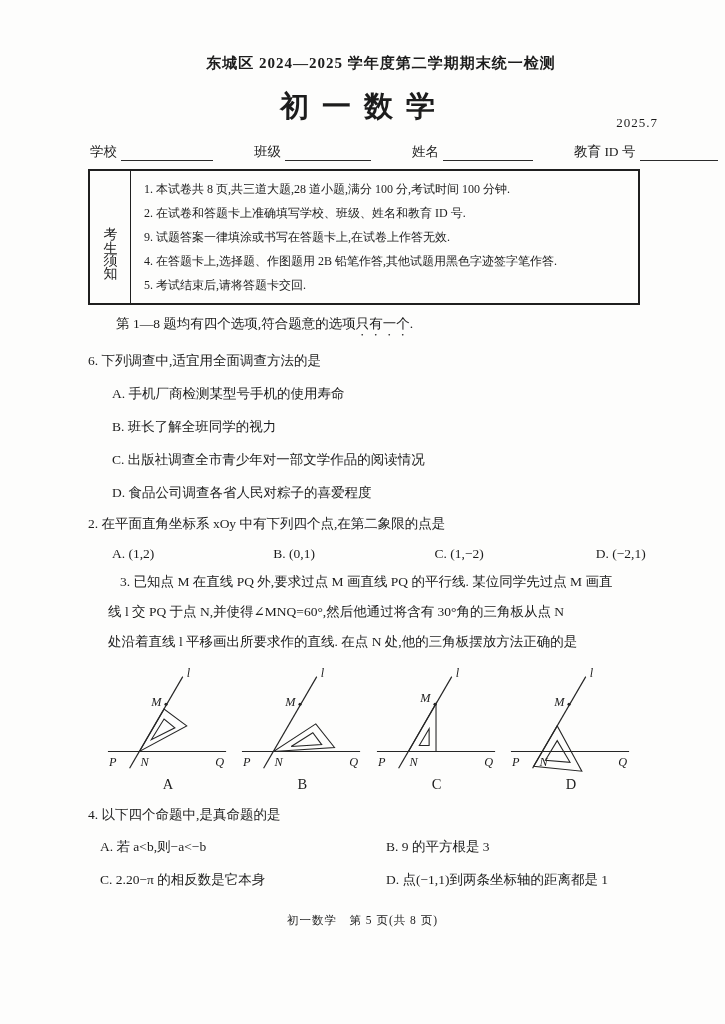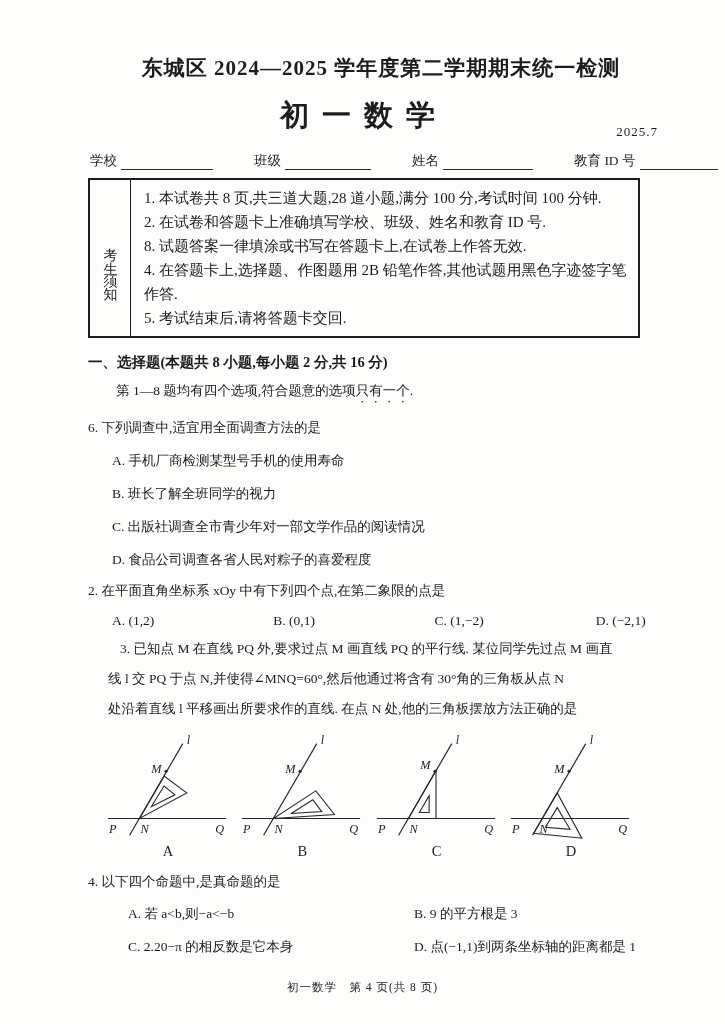--- a/index.html
+++ b/index.html
@@ -8,21 +8,21 @@
     width:725px;height:1024px;
     margin:0 auto;
     background:#fdfdfc;
     color:#1c1c1c;
     font-family:"Liberation Serif","DejaVu Serif",serif;
     overflow:hidden;
   }
   .exam-session{
     padding-top:54px;
     text-align:center;
-    font-size:21px;
+    font-size:15px;
     font-weight:700;
     letter-spacing:1px;
     padding-left:37px;
   }
   .subject-row{position:relative;margin-top:14px;height:40px;}
   .subject-title{
     text-align:center;
     font-size:29px;
     font-weight:700;
     letter-spacing:13px;
@@ -67,21 +67,21 @@
   }
   .notice-side-label{
     writing-mode:vertical-rl;
     text-orientation:upright;
     letter-spacing:13px;
     font-size:14px;
     padding-top:10px;
   }
   .notice-items{
     padding:6px 10px 6px 13px;
-    font-size:15px;
+    font-size:12px;
     line-height:24px;
     flex:1;
   }
   .section-heading{
     margin:15px 0 0 88px;
     font-size:14.5px;
     font-weight:700;
   }
   .section-note{
     margin:10px 0 0 116px;
@@ -104,21 +104,21 @@
     margin:8px 90px 0 104px;
     display:flex;
     justify-content:space-between;
   }
   .diagram{width:128px;text-align:center;}
   .diagram svg{display:block;}
   .diagram-letter{font-size:14.5px;margin-top:0px;}
   .q4-options{
     display:grid;
     grid-template-columns:286px 1fr;
-    margin:14px 0 0 40px;
+    margin:14px 0 0 12px;
     row-gap:15px;
   }
   .page-footer{
     margin-top:24px;
     text-align:center;
     font-size:11.5px;
     letter-spacing:1px;
     color:#242424;
   }
   .geom-line{stroke:#262626;stroke-width:1.2;fill:none;}
@@ -156,27 +156,26 @@
     </span>
   </div>
 
   <div class="notice-box">
     <div class="notice-side">
       <div class="notice-side-label">考生须知</div>
     </div>
     <div class="notice-items">
       <div>1. 本试卷共 8 页,共三道大题,28 道小题,满分 100 分,考试时间 100 分钟.</div>
       <div>2. 在试卷和答题卡上准确填写学校、班级、姓名和教育 ID 号.</div>
-      <div>8. 试题答案一律填涂或书写在答题卡上,在试卷上作答无效.</div>
+      <div>9. 试题答案一律填涂或书写在答题卡上,在试卷上作答无效.</div>
       <div>4. 在答题卡上,选择题、作图题用 2B 铅笔作答,其他试题用黑色字迹签字笔作答.</div>
       <div>5. 考试结束后,请将答题卡交回.</div>
     </div>
   </div>
 
-  <div class="section-heading">一、选择题(本题共 8 小题,每小题 2 分,共 16 分)</div>
 
   <div class="section-note">
     <span>第 1—8 题均有四个选项,符合题意的选项</span><span class="emph">只有一个</span><span>.</span>
   </div>
 
   <div class="question">
     <div class="q-stem">6. 下列调查中,适宜用全面调查方法的是</div>
     <div class="q-option-line">A. 手机厂商检测某型号手机的使用寿命</div>
     <div class="q-option-line">B. 班长了解全班同学的视力</div>
     <div class="q-option-line">C. 出版社调查全市青少年对一部文学作品的阅读情况</div>
@@ -270,15 +269,15 @@
   <div class="question">
     <div class="q-stem">4. 以下四个命题中,是真命题的是</div>
     <div class="q4-options">
       <span>A. 若 a&lt;b,则−a&lt;−b</span>
       <span>B. 9 的平方根是 3</span>
       <span>C. 2.20−π 的相反数是它本身</span>
       <span>D. 点(−1,1)到两条坐标轴的距离都是 1</span>
     </div>
   </div>
 
-  <div class="page-footer">初一数学　第 4 页(共 8 页)</div>
+  <div class="page-footer">初一数学　第 5 页(共 8 页)</div>
 
 </div>
 
 </body></html>

